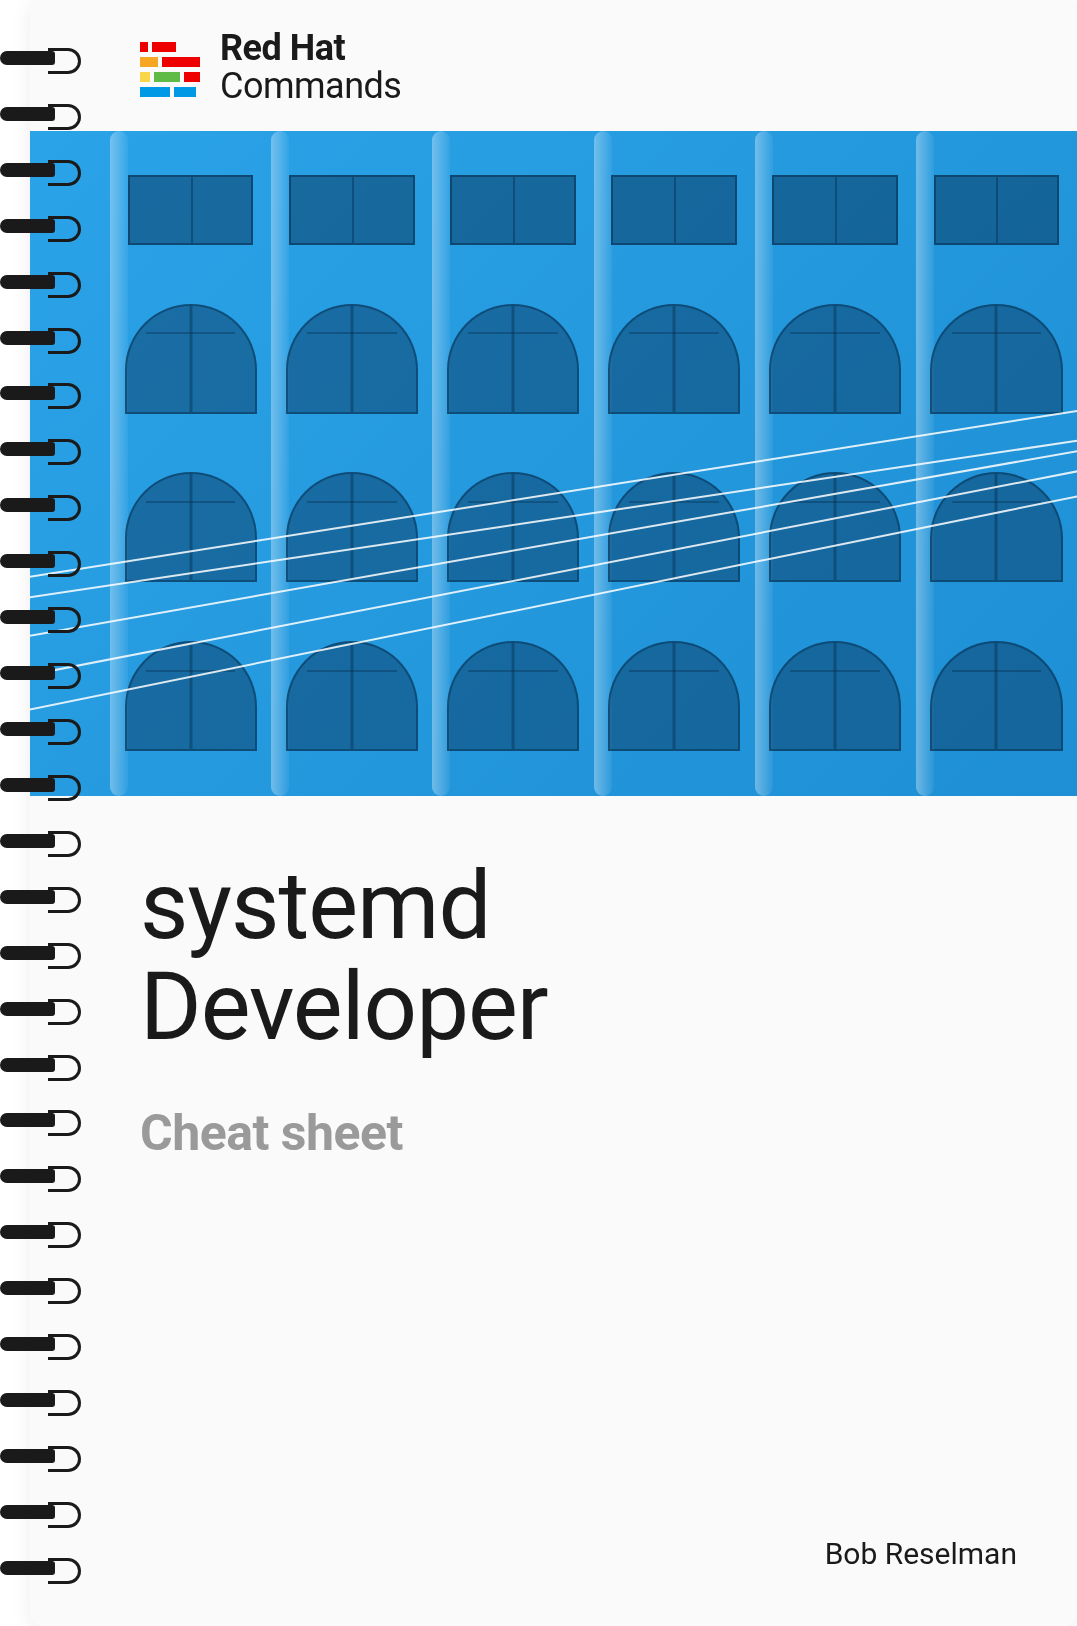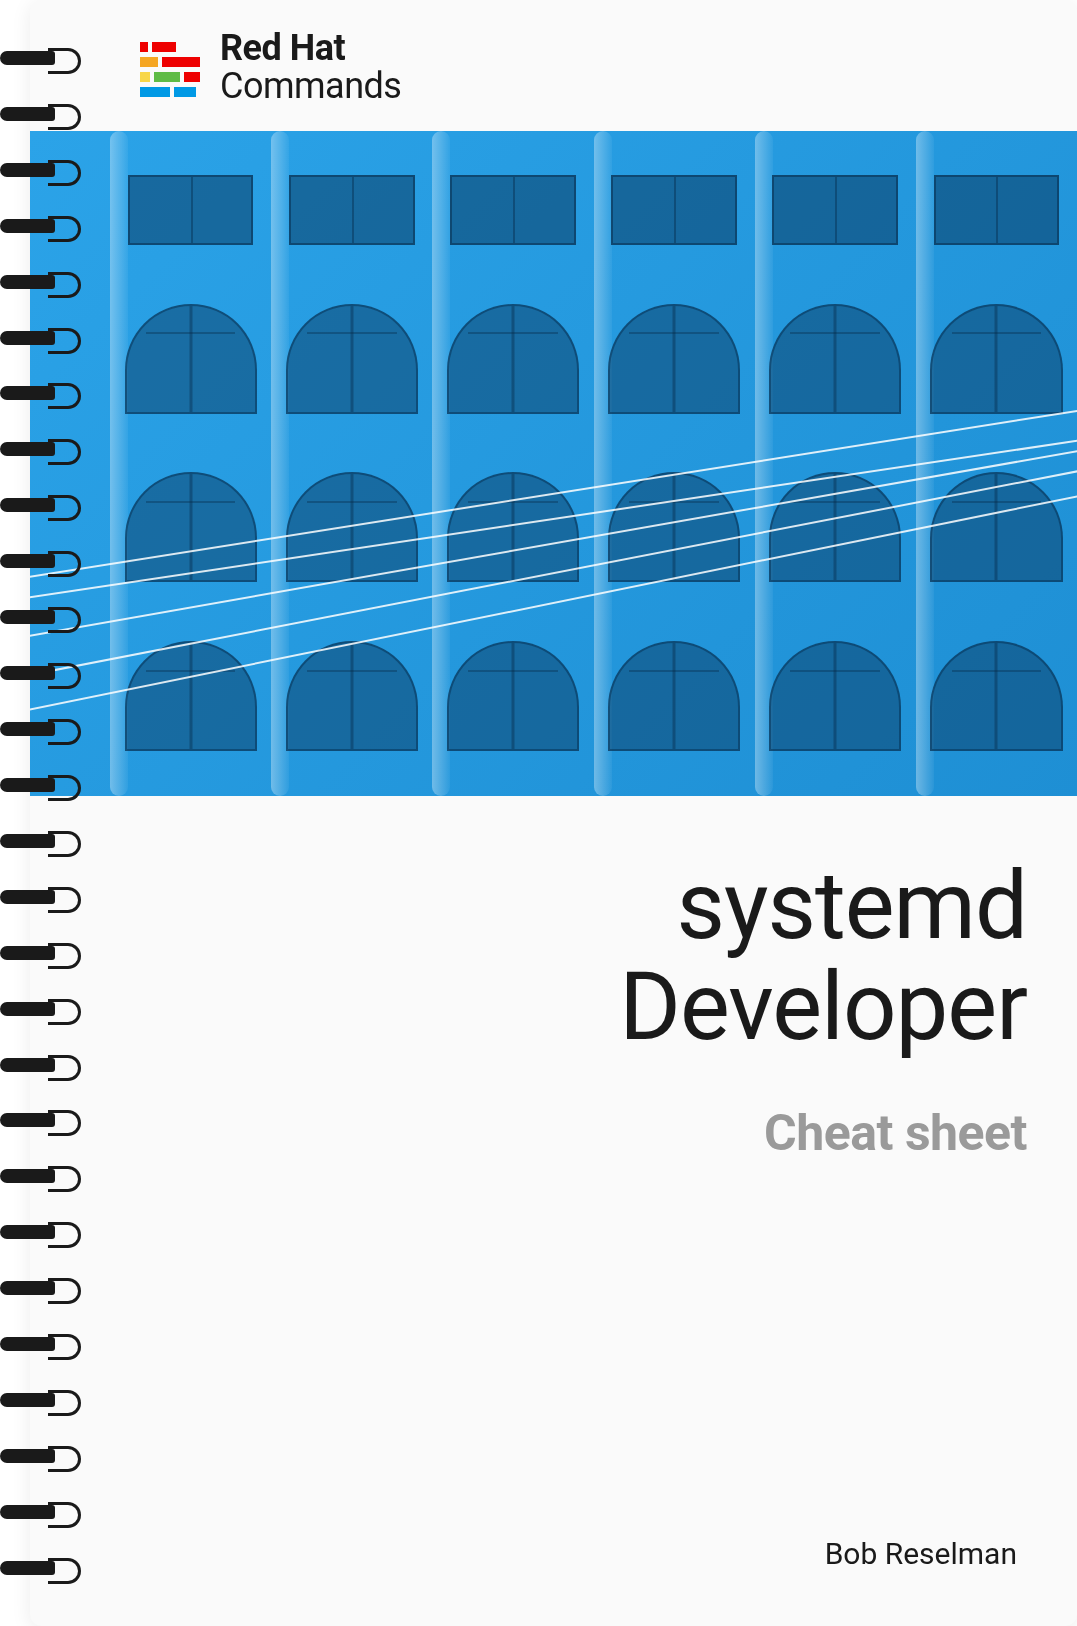--- a/index.html
+++ b/index.html
@@ -187,21 +187,20 @@
     .wire {
       position: absolute;
       left: -5%;
       right: -5%;
       height: 2px;
       background: rgba(255,255,255,0.85);
       transform-origin: left center;
     }
     .content {
       padding: 60px 50px 40px 110px;
-      text-align: right;
     }
     .title {
       font-size: 94px;
       font-weight: 400;
       color: #1a1a1a;
       line-height: 1.08;
       letter-spacing: -1px;
     }
     .subtitle {
       margin-top: 45px;

